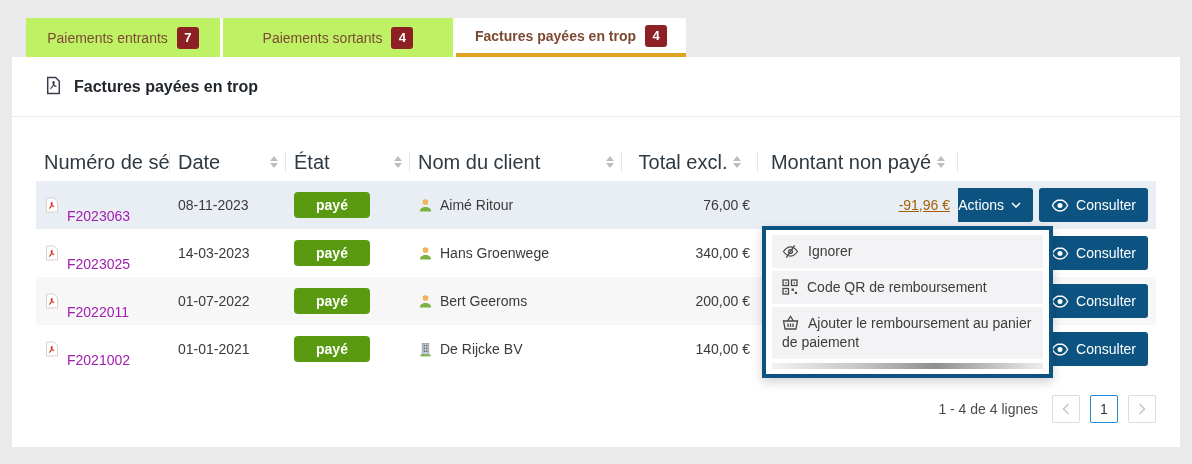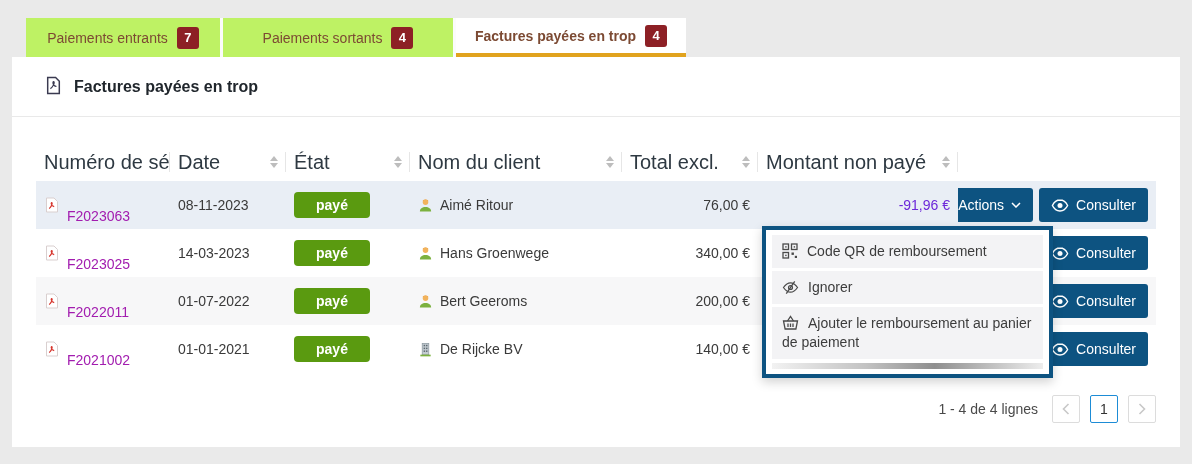--- a/index.html
+++ b/index.html
@@ -23,36 +23,36 @@
                  border-bottom:1px solid #E9E9E9; }
   .card-title { font-size:16px; font-weight:bold; color:#20262C; }
 
   
   .table-wrap { margin:26px 24px 0; }
   table { width:1120px; border-collapse:collapse; table-layout:fixed; }
   th, td { padding:0 8px; vertical-align:middle; overflow:hidden; white-space:nowrap; }
   thead tr { height:38px; }
   th { font-size:20px; font-weight:normal; color:#2E3942; position:relative; }
   th .th-inner { display:flex; align-items:center; justify-content:space-between; }
-  th.num .th-inner { justify-content:space-between; gap:6px; }
+  th.num .th-inner { justify-content:center; gap:6px; }
   th:not(:last-child)::after { content:""; position:absolute; right:0; top:9px; height:20px; width:1px; background:#E6E6E6; }
   .sorter { display:inline-flex; flex-direction:column; line-height:0; gap:2px; }
   .sorter i { width:0; height:0; border-left:4px solid transparent; border-right:4px solid transparent; display:block; }
   .sorter .up { border-bottom:5px solid #BDBDBD; }
   .sorter .dn { border-top:5px solid #BDBDBD; }
   tbody tr { height:48px; }
   tbody tr:nth-child(odd) { background:#F7F7F8; }
   tbody tr.hl { background:#E9EEF5; }
   td.num { text-align:right; }
   .cell-flex { display:flex; align-items:center; gap:7px; }
   .serial-text { color:#a21caf;margin-top:21px; }
   .status-badge { display:inline-flex; align-items:center; justify-content:center;
                   width:76px; height:26px; background:#5A9A10; color:#fff;
                   font-weight:bold; border-radius:4px; font-size:14px; }
-  .neg { color:#6d28d9; }
+  .neg { color:#a16207;text-decoration:underline; }
   .actions-cell { display:flex; justify-content:flex-end; align-items:center; gap:6px; }
   .btn { height:34px; background:#0D5381; color:#fff; border:none; border-radius:3px;
          display:inline-flex; align-items:center; justify-content:center; gap:7px;
          font-size:14px; font-family:inherit; cursor:pointer; padding:0 12px; }
 
   
   .dropdown { position:absolute; left:762px; top:226px; width:291px;
               border:4px solid #0D5381; background:#fff; padding:5px 6px 5px;
               box-shadow:0 4px 10px rgba(0,0,0,.18); z-index:5; }
   .menu-item { background:#F3F3F5; padding:7px 10px; font-size:14px; color:#3C3C3C;
@@ -354,44 +354,44 @@
     <span class="pg-current">1</span>
     <span class="pg-btn">
       <svg width="8" height="12" viewBox="0 0 8 12">
           <path d="M1.5 1l5 5-5 5" fill="none" stroke="#C8C8C8" stroke-width="1.6"></path>
         </svg>
     </span>
   </div>
 </div>
 
 <div class="dropdown">
+  <div class="menu-item">
+    <svg width="17" height="15" viewBox="0 0 18 16">
+        <path d="M1.5 8c2.4-3.4 4.9-5 7.5-5s5.1 1.6 7.5 5c-2.4 3.4-4.9 5-7.5 5S3.9 11.4 1.5 8z" fill="none" stroke="#4A4A4A" stroke-width="1.3"></path>
+        <circle cx="9" cy="8" r="2.1" fill="none" stroke="#4A4A4A" stroke-width="1.3"></circle>
+        <path d="M4.5 14.5l9-13" stroke="#4A4A4A" stroke-width="1.3"></path>
+      </svg><span>Ignorer</span>
+  </div>
   <div class="menu-item">
     <svg width="16" height="16" viewBox="0 0 16 16">
         <g fill="none" stroke="#4A4A4A" stroke-width="1.3">
           <rect x="1" y="1" width="5.5" height="5.5"></rect>
           <rect x="9.5" y="1" width="5.5" height="5.5"></rect>
           <rect x="1" y="9.5" width="5.5" height="5.5"></rect>
         </g>
         <g fill="#4A4A4A">
           <rect x="9.5" y="9.5" width="2.4" height="2.4"></rect>
           <rect x="12.8" y="12.8" width="2.2" height="2.2"></rect>
           <rect x="3.2" y="3.2" width="1.4" height="1.4"></rect>
           <rect x="11.7" y="3.2" width="1.4" height="1.4"></rect>
           <rect x="3.2" y="11.7" width="1.4" height="1.4"></rect>
         </g>
       </svg><span>Code QR de remboursement</span>
   </div>
   <div class="menu-item">
-    <svg width="17" height="15" viewBox="0 0 18 16">
-        <path d="M1.5 8c2.4-3.4 4.9-5 7.5-5s5.1 1.6 7.5 5c-2.4 3.4-4.9 5-7.5 5S3.9 11.4 1.5 8z" fill="none" stroke="#4A4A4A" stroke-width="1.3"></path>
-        <circle cx="9" cy="8" r="2.1" fill="none" stroke="#4A4A4A" stroke-width="1.3"></circle>
-        <path d="M4.5 14.5l9-13" stroke="#4A4A4A" stroke-width="1.3"></path>
-      </svg><span>Ignorer</span>
-  </div>
-  <div class="menu-item">
     <svg width="17" height="16" viewBox="0 0 17 16">
         <g fill="none" stroke="#4A4A4A" stroke-width="1.3">
           <path d="M1.5 6h14l-1.6 8h-10.8z"></path>
           <path d="M5.5 6l3-4.5L11.5 6"></path>
           <path d="M6 8.5v3.5M8.5 8.5v3.5M11 8.5v3.5"></path>
         </g>
       </svg><span>Ajouter le remboursement au panier de paiement</span>
   </div>
   <div class="scroll-strip"></div>
 </div>

